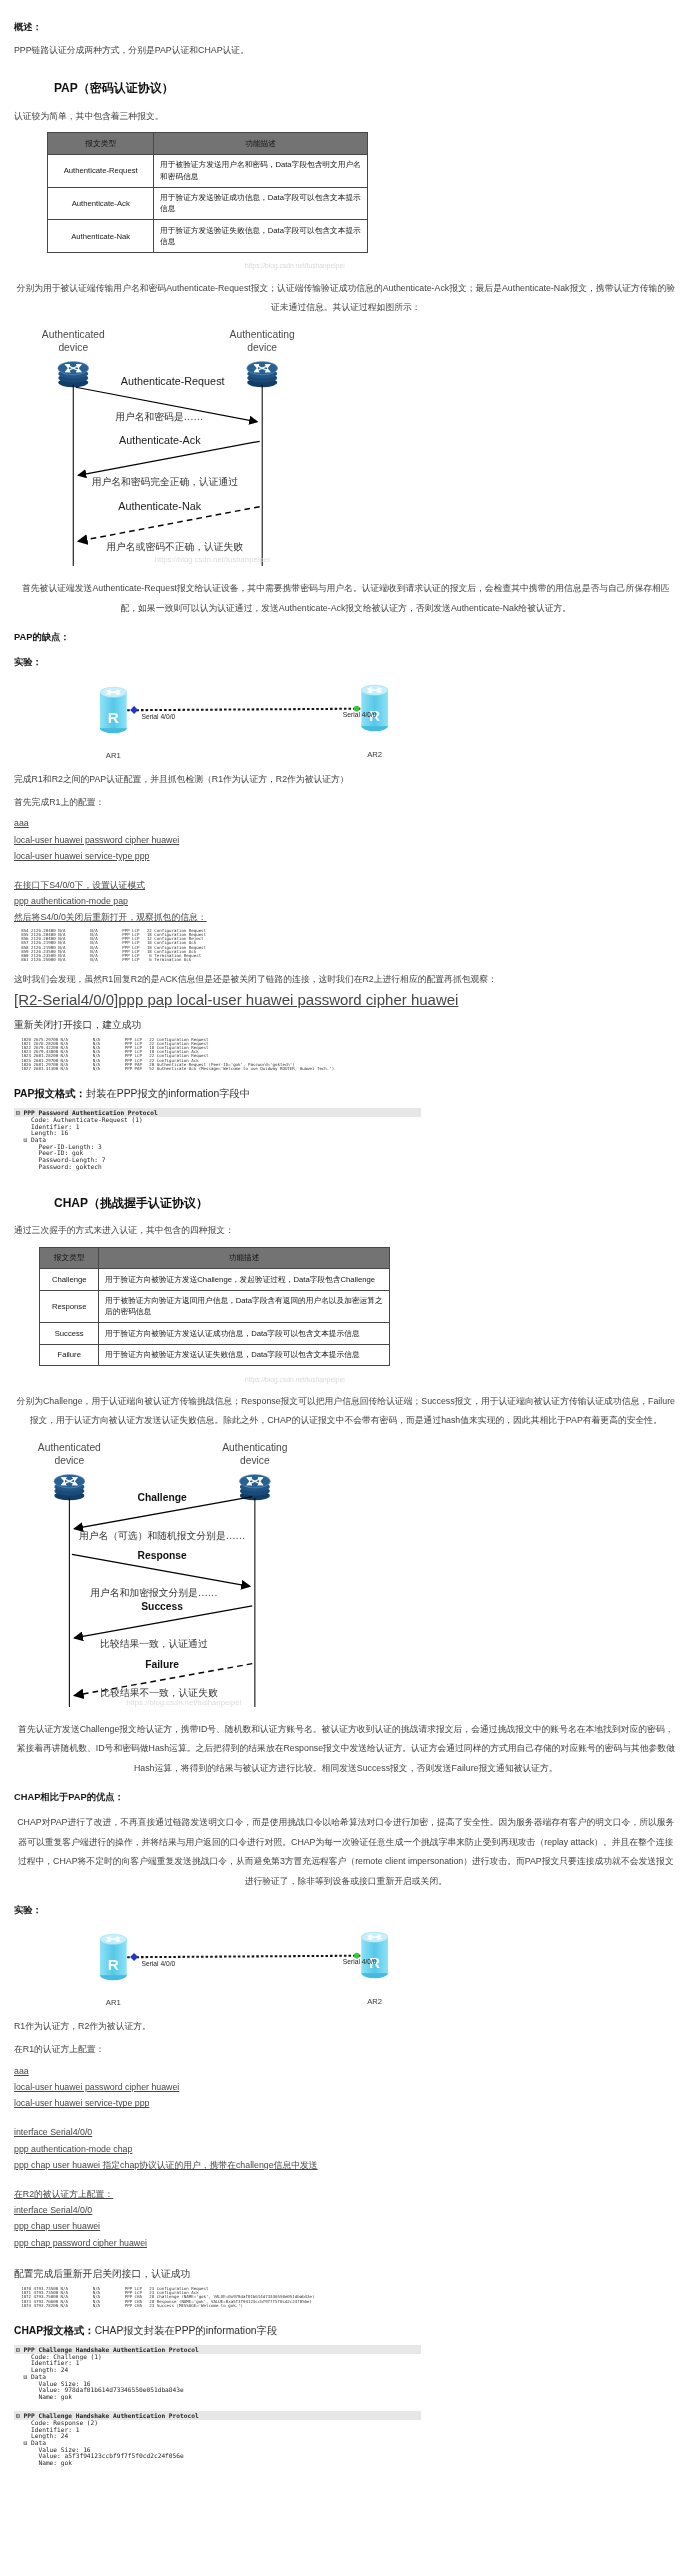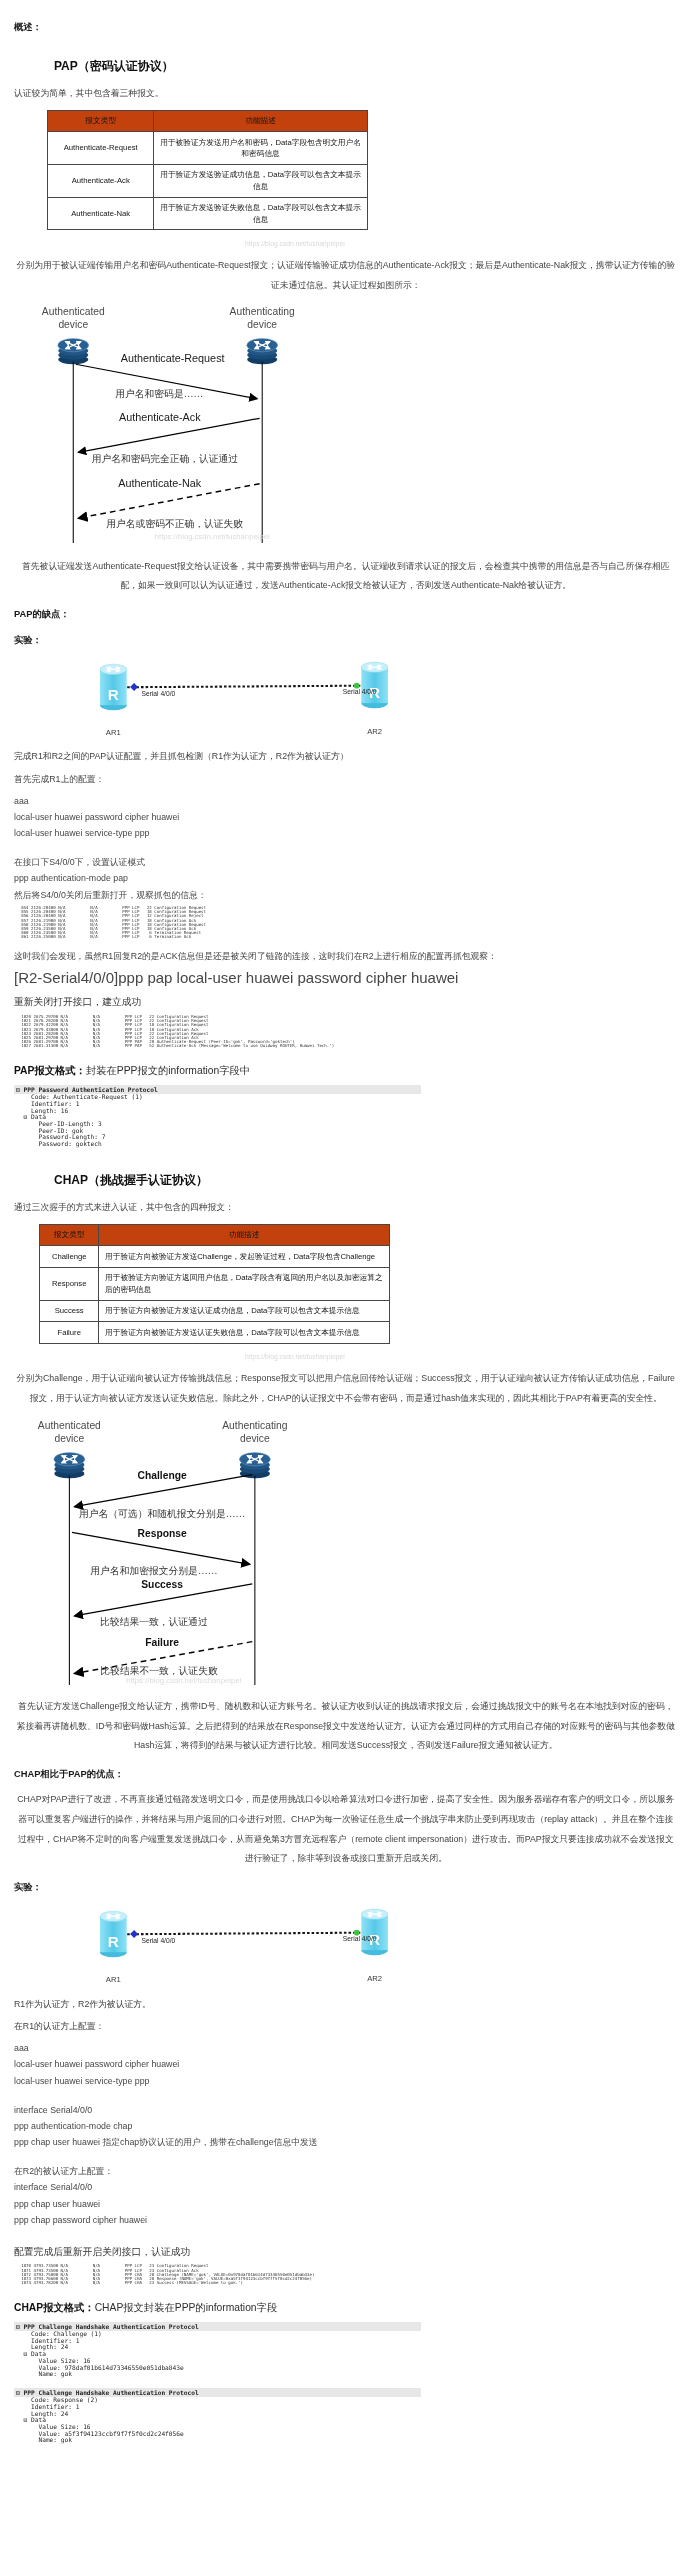--- a/index.html
+++ b/index.html
@@ -4,36 +4,36 @@
 <style>
   html,body{margin:0;padding:0;background:#fff;}
   #page{width:691px;min-height:2779px;box-sizing:border-box;overflow:hidden;position:relative;
         padding:8.2px 13.4px 20.6px 14px;background:#fff;
         font-family:"Liberation Sans","DejaVu Sans",sans-serif;color:#3f3f3f;}
   .blabel{font-size:9.3px;font-weight:bold;color:#181818;margin:12.4px 0 9.3px;}
   .h2{font-size:12px;font-weight:bold;color:#101010;margin:24px 0 12.4px;padding-left:40px;}
   .p17{font-size:8.8px;color:#3f3f3f;line-height:12.4px;margin:10.3px 0;}
   .p17w{font-size:8.8px;color:#3f3f3f;line-height:19.6px;margin:9.3px 0;text-align:center;}
   .p19{font-size:9.8px;color:#333;line-height:13.4px;margin:12.4px 0 6.2px;}
-  .cfg{font-size:8.8px;color:#464646;line-height:10.3px;margin:6px 0;}
+  .cfg{font-size:8.8px;color:#464646;line-height:10.3px;margin:6px 0;text-decoration:underline;}
   .cfg-gap{margin-top:18.5px;}
   .fmt{font-size:10.3px;margin:15.5px 0 7.2px;color:#2d2d2d;}
   .fmt b{color:#101010;}
   .wmark{color:#d8d8d8;font-size:6.7px;white-space:nowrap;margin:9.3px 0 3.1px 231px;}
   .capture{font-family:"DejaVu Sans Mono","DejaVu Sans",monospace;font-size:4.1px;line-height:4.2px;
            color:#333;margin:4.1px 0 6.2px 7.2px;}
   .capture div{white-space:pre;}
   .pktblock{font-family:"DejaVu Sans Mono","DejaVu Sans",monospace;font-size:6.2px;color:#1f1f1f;margin:4.1px 0 10.3px;}
   .pkt-head{background:#e7e7e7;width:405px;padding:1px 0 1px 2.1px;white-space:pre;font-weight:bold;}
   .pkt-line{white-space:pre;padding-left:2.1px;line-height:6.7px;}
   table.img-table{border-collapse:collapse;margin:8.2px 0 8.2px 33px;font-size:7.7px;color:#141414;}
-  table.img-table th{background:#c2410c;border:1px solid #474747;padding:5.2px 4.1px;font-weight:normal;text-align:center;}
+  table.img-table th{background:#737373;border:1px solid #474747;padding:5.2px 4.1px;font-weight:normal;text-align:center;}
   table.img-table td{border:1px solid #474747;padding:4.6px 5.7px;line-height:11.3px;vertical-align:middle;}
   table.img-table td.c1{text-align:center;}
-  table.t1 td.c1{width:94px;} table.t1 td.c2{width:201px;text-align:center;}
+  table.t1 td.c1{width:94px;} table.t1 td.c2{width:201px;}
   table.t2{margin-left:25px;} table.t2 td.c1{width:47px;} table.t2 td.c2{width:278px;}
   .seq-svg{display:block;margin:1px 0 1px 10.3px;}
   .topo-svg{display:block;margin:10.3px 0 1px 29px;}
   svg text{font-family:"Liberation Sans","DejaVu Sans",sans-serif;}
   svg text.serif{font-family:"Liberation Serif","DejaVu Serif",serif;}
 </style>
 </head>
 <body>
 
 <svg width="0" height="0" style="position:absolute" aria-hidden="true">
@@ -63,20 +63,21 @@
       <ellipse cx="0" cy="-38" rx="26" ry="10" fill="#c6effa" stroke="#8adcf1" stroke-width="1"></ellipse>
       <line x1="-13" y1="-41" x2="13" y2="-35" stroke="#fff" stroke-width="2" marker-start="url(#warr)" marker-end="url(#warr)"></line>
       <line x1="-13" y1="-35" x2="13" y2="-41" stroke="#fff" stroke-width="2" marker-start="url(#warr)" marker-end="url(#warr)"></line>
     </g>
   </defs>
 </svg>
 
 <div id="page">
 
   <div class="blabel">概述：</div>
+  <div class="p17">PPP链路认证分成两种方式，分别是PAP认证和CHAP认证。</div>
 
   <div class="h2">PAP（密码认证协议）</div>
   <div class="p17">认证较为简单，其中包含着三种报文。</div>
 
   <table class="img-table t1">
     <tbody>
         <tr>
       <th>报文类型</th>
       <th>功能描述</th>
     </tr>

